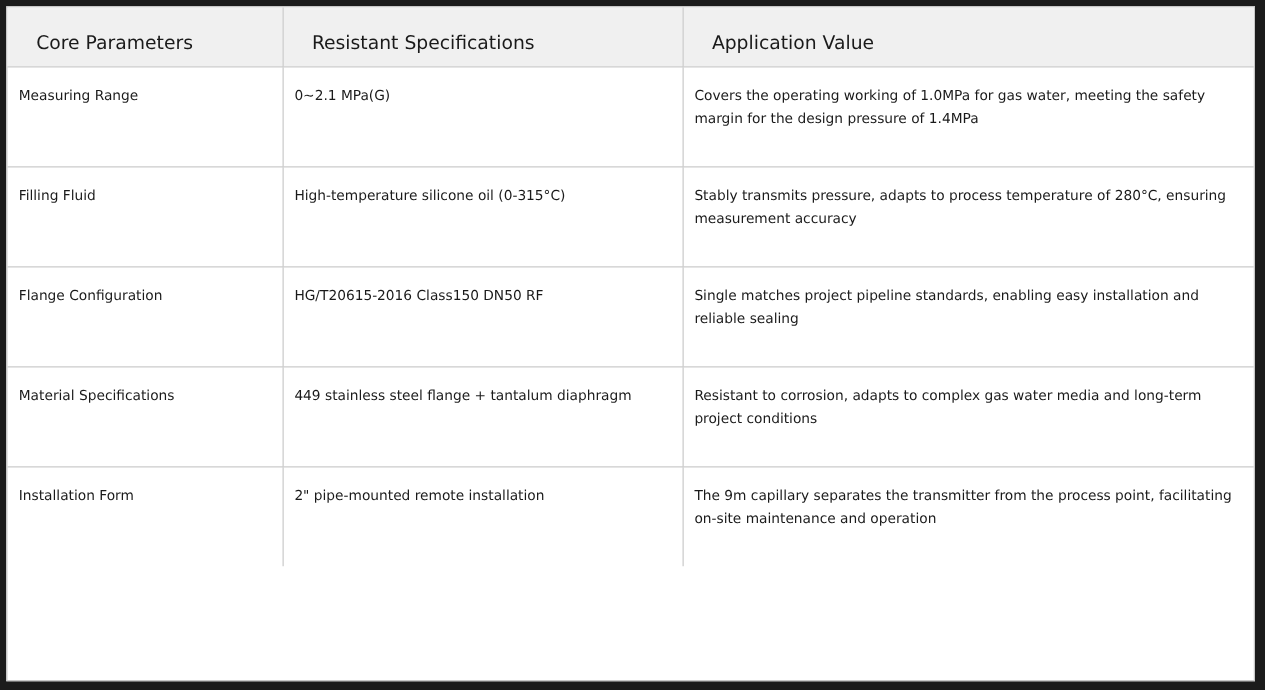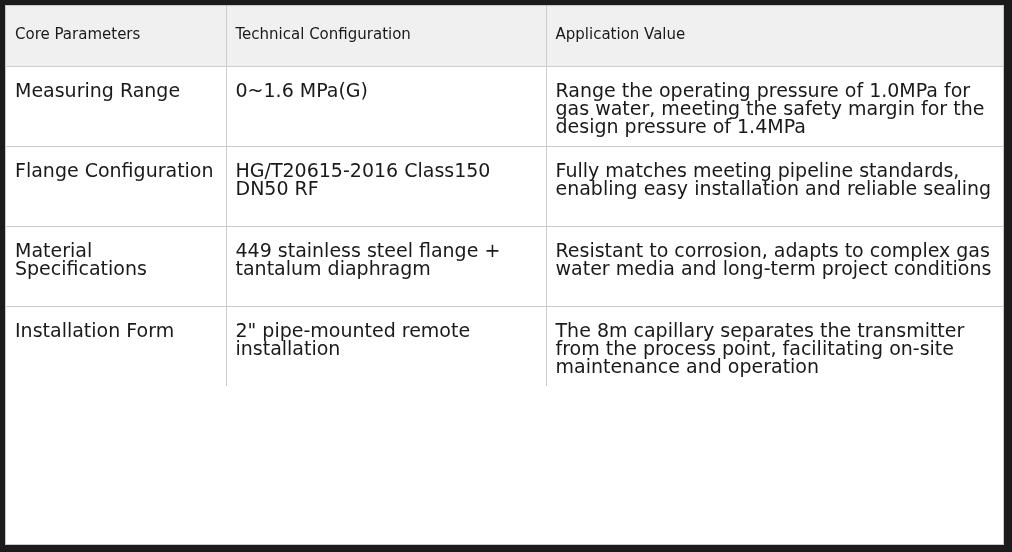--- a/index.html
+++ b/index.html
@@ -26,29 +26,29 @@
     col.c3 { width: auto; }
     th, td {
       border: 1px solid #cccccc;
       text-align: left;
       vertical-align: top;
       color: #1a1a1a;
       box-sizing: border-box;
     }
     th {
       background: #f0f0f0;
-      height: 60px;
+      height: 47px;
       font-weight: normal;
       font-size: 15px;
-      padding: 19px 9px 0 9px;
+      padding: 19px 9px 0 23px;
       vertical-align: top;
     }
     td {
       height: 80px;
-      font-size: 19px;
+      font-size: 11px;
       line-height: 18px;
       padding: 14px 9px 0 9px;
     }
     tr:first-child th { border-top: none; }
     th:first-child, td:first-child { border-left: none; }
     th:last-child, td:last-child { border-right: none; }
     tr:last-child td { border-bottom: none; }
   </style>
 </head>
 <body>
@@ -56,40 +56,45 @@
 <div class="sheet">
   <table>
     <colgroup>
         <col class="c1">
         <col class="c2">
         <col class="c3">
       </colgroup>
     <thead>
       <tr>
         <th>Core Parameters</th>
-        <th>Technical Configuration</th>
+        <th>Resistant Specifications</th>
         <th>Application Value</th>
       </tr>
     </thead>
     <tbody>
       <tr>
         <td>Measuring Range</td>
-        <td>0~1.6 MPa(G)</td>
-        <td>Range the operating pressure of 1.0MPa for gas water, meeting the safety margin for the design pressure of 1.4MPa</td>
+        <td>0~2.1 MPa(G)</td>
+        <td>Covers the operating working of 1.0MPa for gas water, meeting the safety margin for the design pressure of 1.4MPa</td>
+      </tr>
+      <tr>
+        <td>Filling Fluid</td>
+        <td>High-temperature silicone oil (0-315°C)</td>
+        <td>Stably transmits pressure, adapts to process temperature of 280°C, ensuring measurement accuracy</td>
       </tr>
       <tr>
         <td>Flange Configuration</td>
         <td>HG/T20615-2016 Class150 DN50 RF</td>
-        <td>Fully matches meeting pipeline standards, enabling easy installation and reliable sealing</td>
+        <td>Single matches project pipeline standards, enabling easy installation and reliable sealing</td>
       </tr>
       <tr>
         <td>Material Specifications</td>
         <td>449 stainless steel flange + tantalum diaphragm</td>
         <td>Resistant to corrosion, adapts to complex gas water media and long-term project conditions</td>
       </tr>
       <tr>
         <td>Installation Form</td>
         <td>2" pipe-mounted remote installation</td>
-        <td>The 8m capillary separates the transmitter from the process point, facilitating on-site maintenance and operation</td>
+        <td>The 9m capillary separates the transmitter from the process point, facilitating on-site maintenance and operation</td>
       </tr>
     </tbody>
   </table>
 </div>
 
 </body></html>

